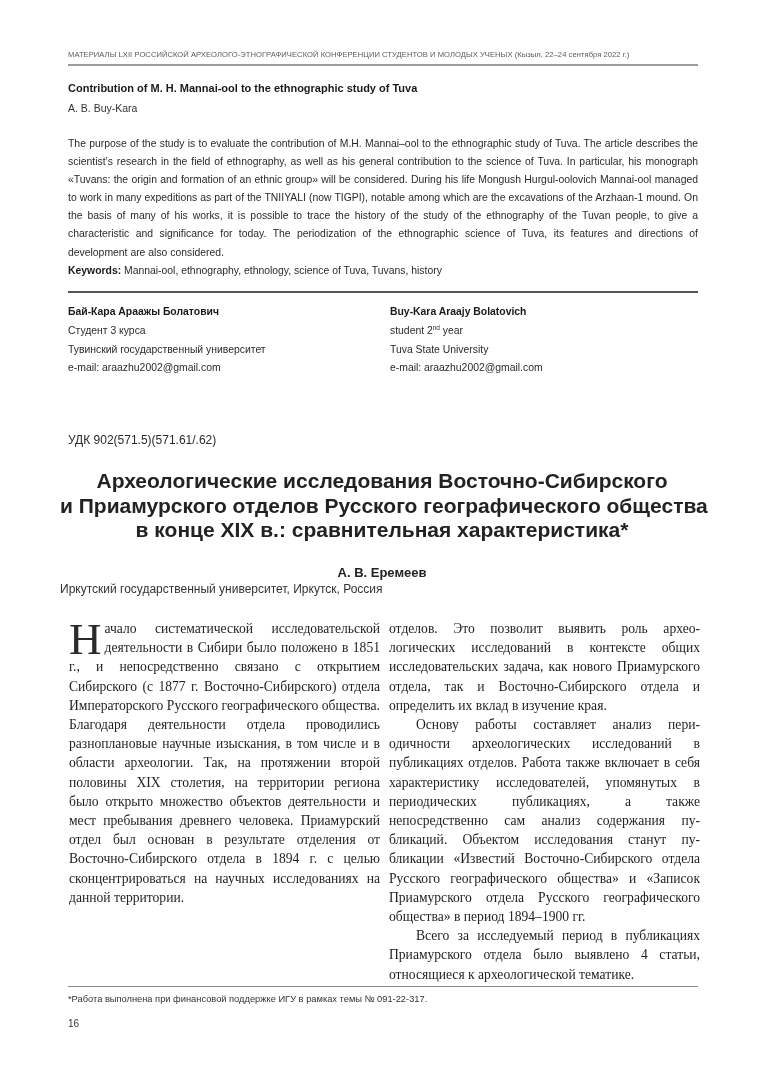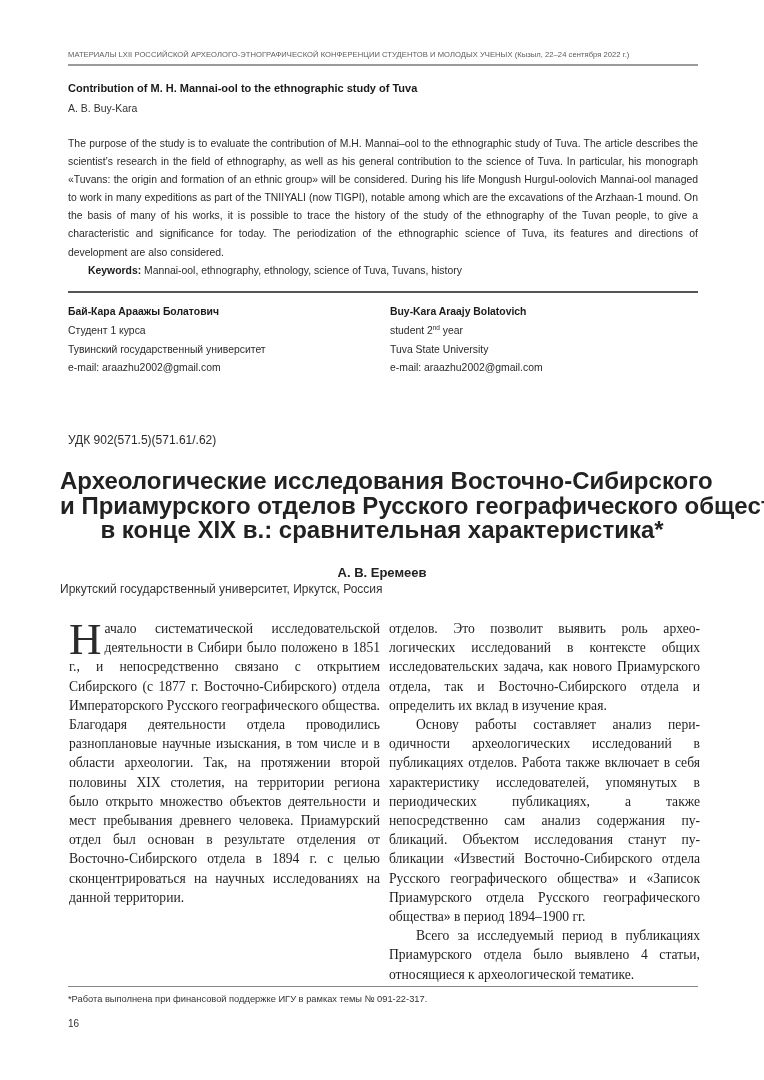--- a/index.html
+++ b/index.html
@@ -14,36 +14,36 @@
     .rule-top { position: absolute; left: 68px; top: 64px; width: 630px; height: 2px; background: #9b9b9b; }
 
     .en-title { position: absolute; left: 68px; top: 82px; font-size: 11px; font-weight: bold; color: #1a1a1a; }
     .en-author { position: absolute; left: 68px; top: 102px; font-size: 10.5px; color: #333; }
 
     .abstract {
       position: absolute; left: 68px; top: 135px; width: 630px;
       font-size: 10.4px; line-height: 18.1px; color: #2a2a2a; text-align: justify;
     }
     .abstract p { margin: 0; }
-    .kw-label { font-weight: bold; color: #1a1a1a; margin-left: 20px; }
+    .kw-label { font-weight: bold; color: #1a1a1a; }
 
     .rule-mid { position: absolute; left: 68px; top: 291px; width: 630px; height: 1.5px; background: #555; }
 
     .author-col { position: absolute; top: 303px; font-size: 10.4px; line-height: 18.8px; color: #2a2a2a; }
     .author-col.left { left: 68px; width: 300px; }
     .author-col.right { left: 390px; width: 300px; }
     .author-col .name { font-weight: bold; color: #1a1a1a; }
     .author-col div { white-space: nowrap; }
     sup { font-size: 6.5px; line-height: 0; vertical-align: super; }
 
     .udk { position: absolute; left: 68px; top: 433px; font-size: 12px; color: #2a2a2a; }
 
     .ru-title {
       position: absolute; left: 60px; top: 469px; width: 644px; text-align: center;
-      font-size: 24px; font-weight: bold; line-height: 24.5px; color: #222;
+      font-size: 21px; font-weight: bold; line-height: 24.5px; color: #222;
     }
     .ru-title div { white-space: nowrap; }
     .ru-author { position: absolute; left: 60px; top: 565px; width: 644px; text-align: center; font-size: 13px; font-weight: bold; color: #222; }
     .ru-affil { position: absolute; left: 60px; top: 582px; width: 644px; font-size: 12px; color: #333; }
 
     .col {
       position: absolute; top: 619px; width: 311px;
       font-size: 13.6px; line-height: 19.2px; color: #1e1e1e; text-align: justify;
       hyphens: manual;
     }
@@ -71,21 +71,21 @@
 
 <div class="abstract sans">
   <p>The purpose of the study is to evaluate the contribution of M.H. Mannai–ool to the ethnographic study of Tuva. The article describes the scientist’s research in the field of ethnography, as well as his general contribution to the science of Tuva. In particular, his monograph «Tuvans: the origin and formation of an ethnic group» will be considered. During his life Mongush Hurgul-oolovich Mannai-ool managed to work in many expeditions as part of the TNIIYALI (now TIGPI), notable among which are the excavations of the Arzhaan-1 mound. On the basis of many of his works, it is possible to trace the history of the study of the ethnography of the Tuvan people, to give a characteristic and significance for today. The periodization of the ethnographic science of Tuva, its features and directions of development are also considered.</p>
   <p><span class="kw-label">Keywords:</span> <span>Mannai-ool, ethnography, ethnology, science of Tuva, Tuvans, history</span></p>
 </div>
 
 <div class="rule-mid"></div>
 
 <div class="author-col left sans">
   <div class="name">Бай-Кара Араажы Болатович</div>
-  <div>Студент 1 курса</div>
+  <div>Студент 3 курса</div>
   <div>Тувинский государственный университет</div>
   <div>e-mail: araazhu2002@gmail.com</div>
 </div>
 
 <div class="author-col right sans">
   <div class="name">Buy-Kara Araajy Bolatovich</div>
   <div><span>student 2</span><sup>nd</sup><span> year</span></div>
   <div>Tuva State University</div>
   <div>e-mail: araazhu2002@gmail.com</div>
 </div>

